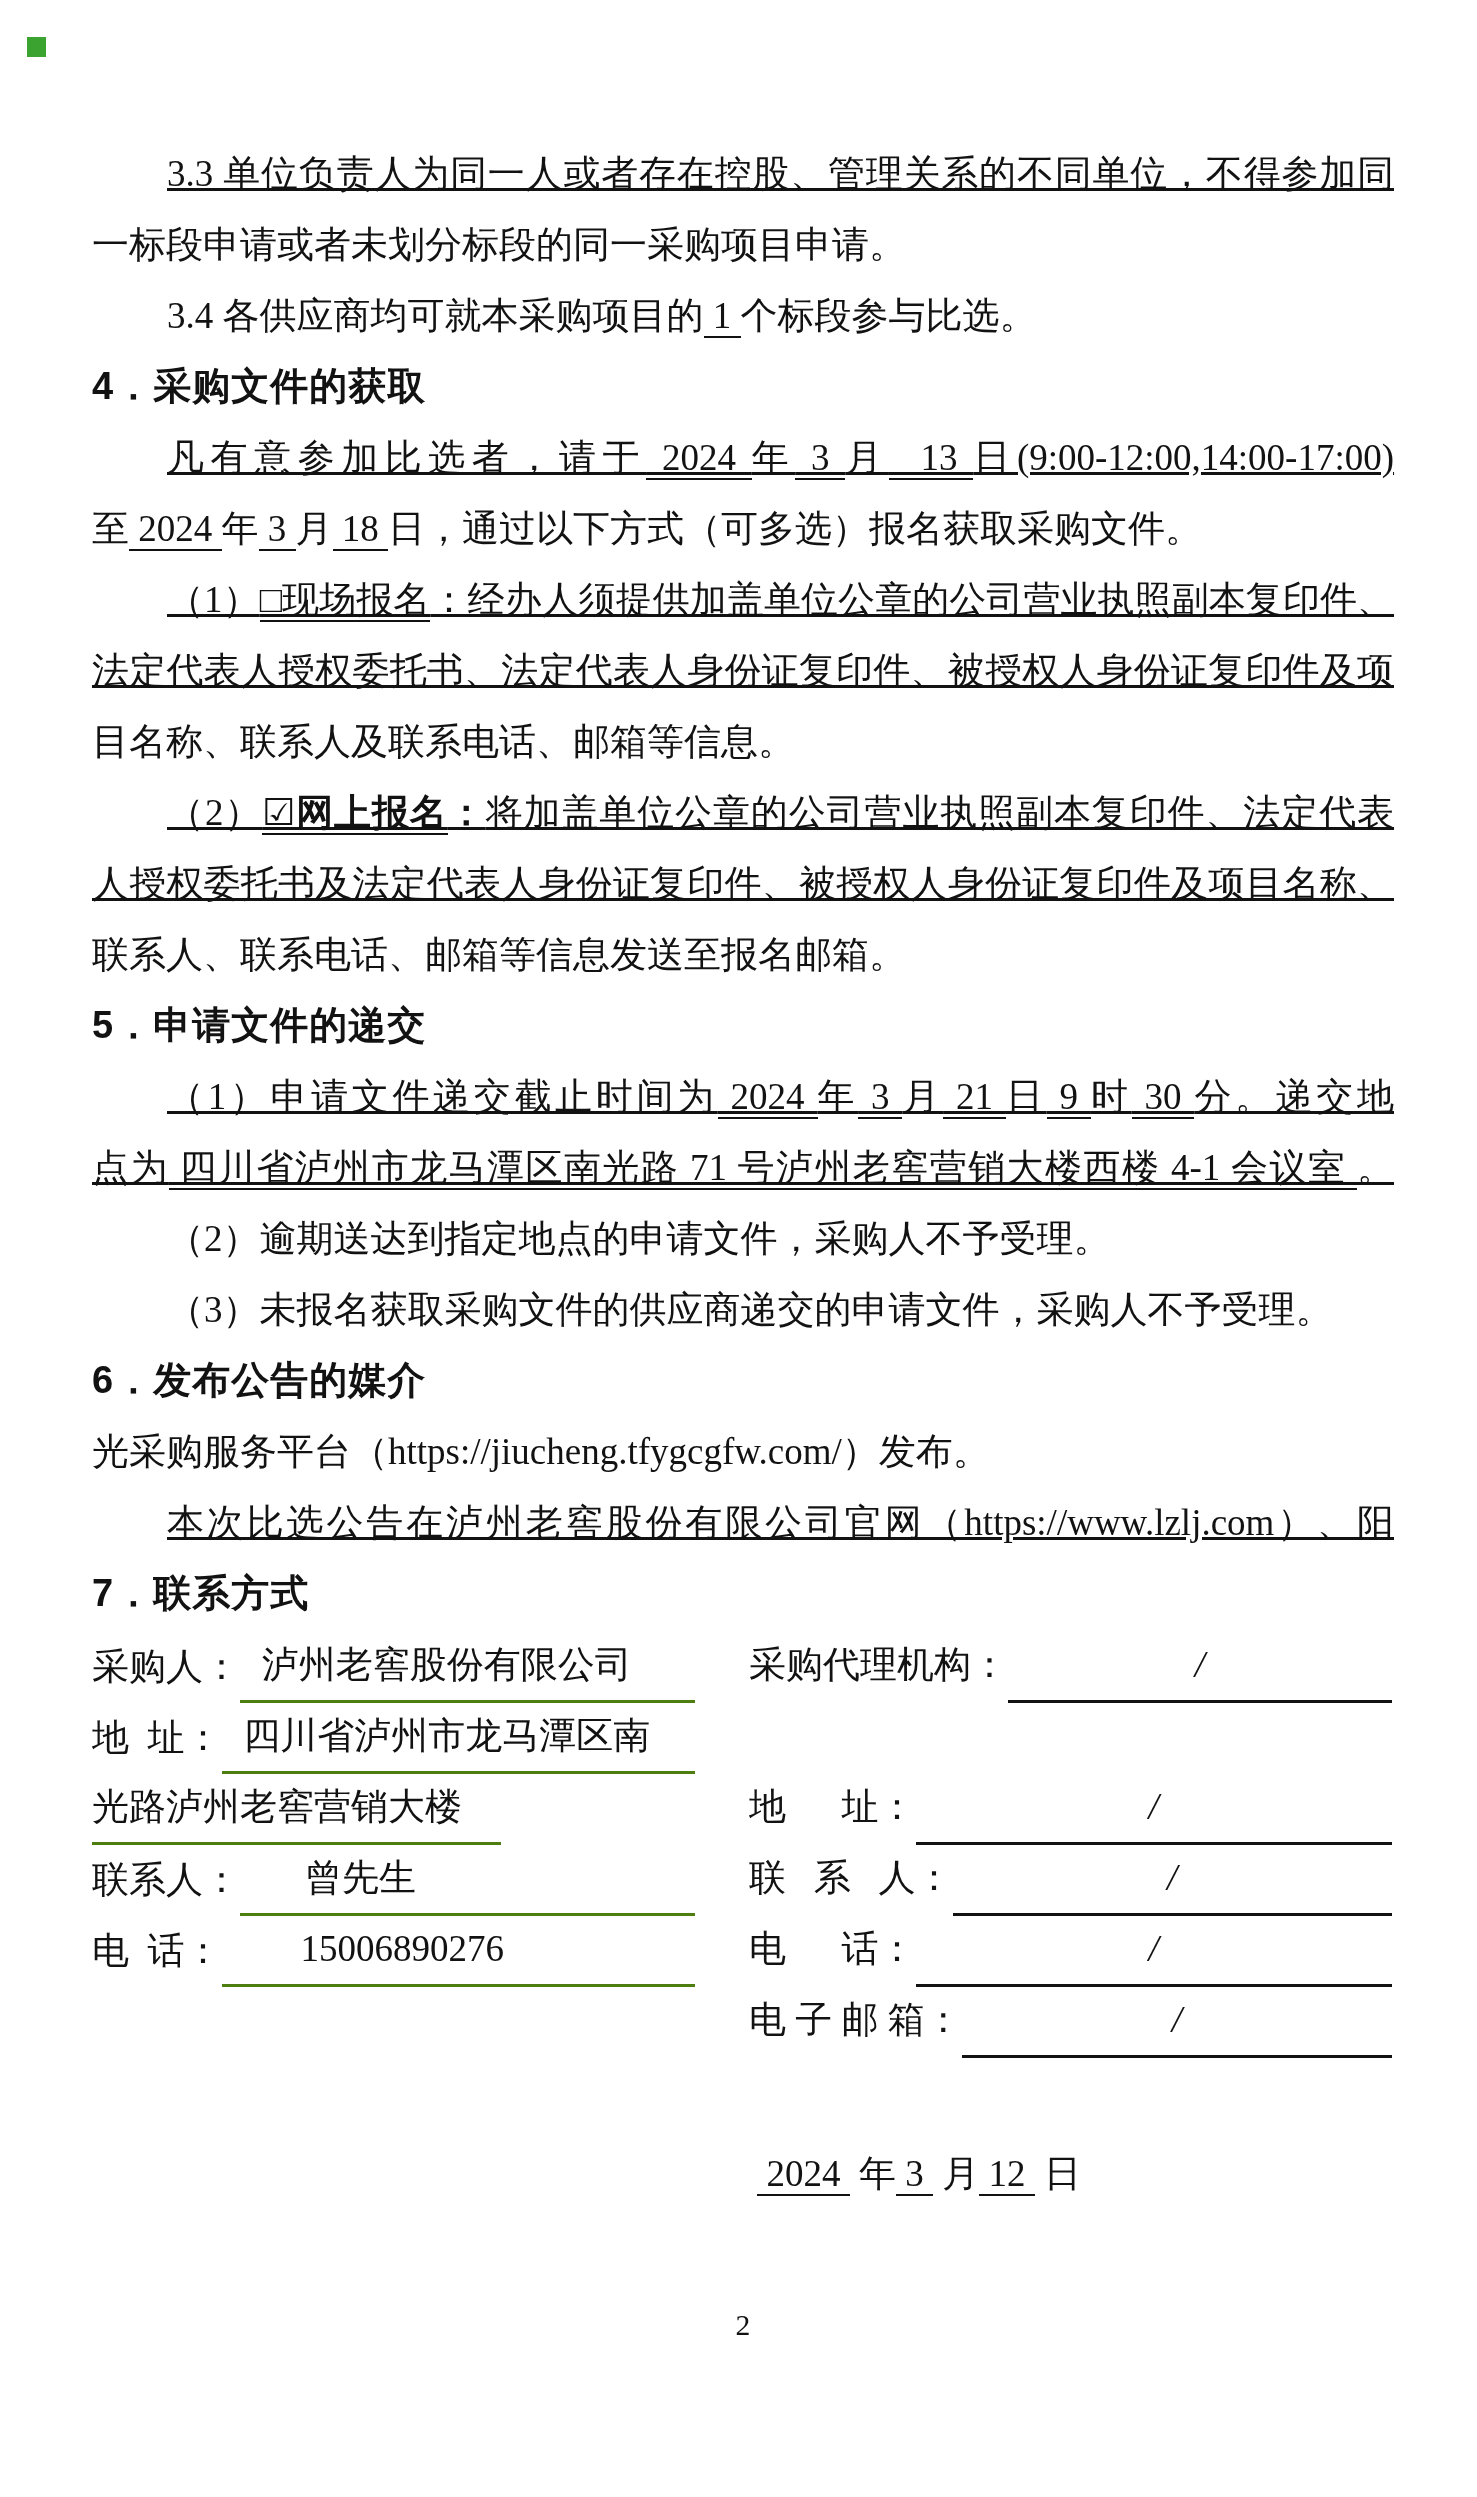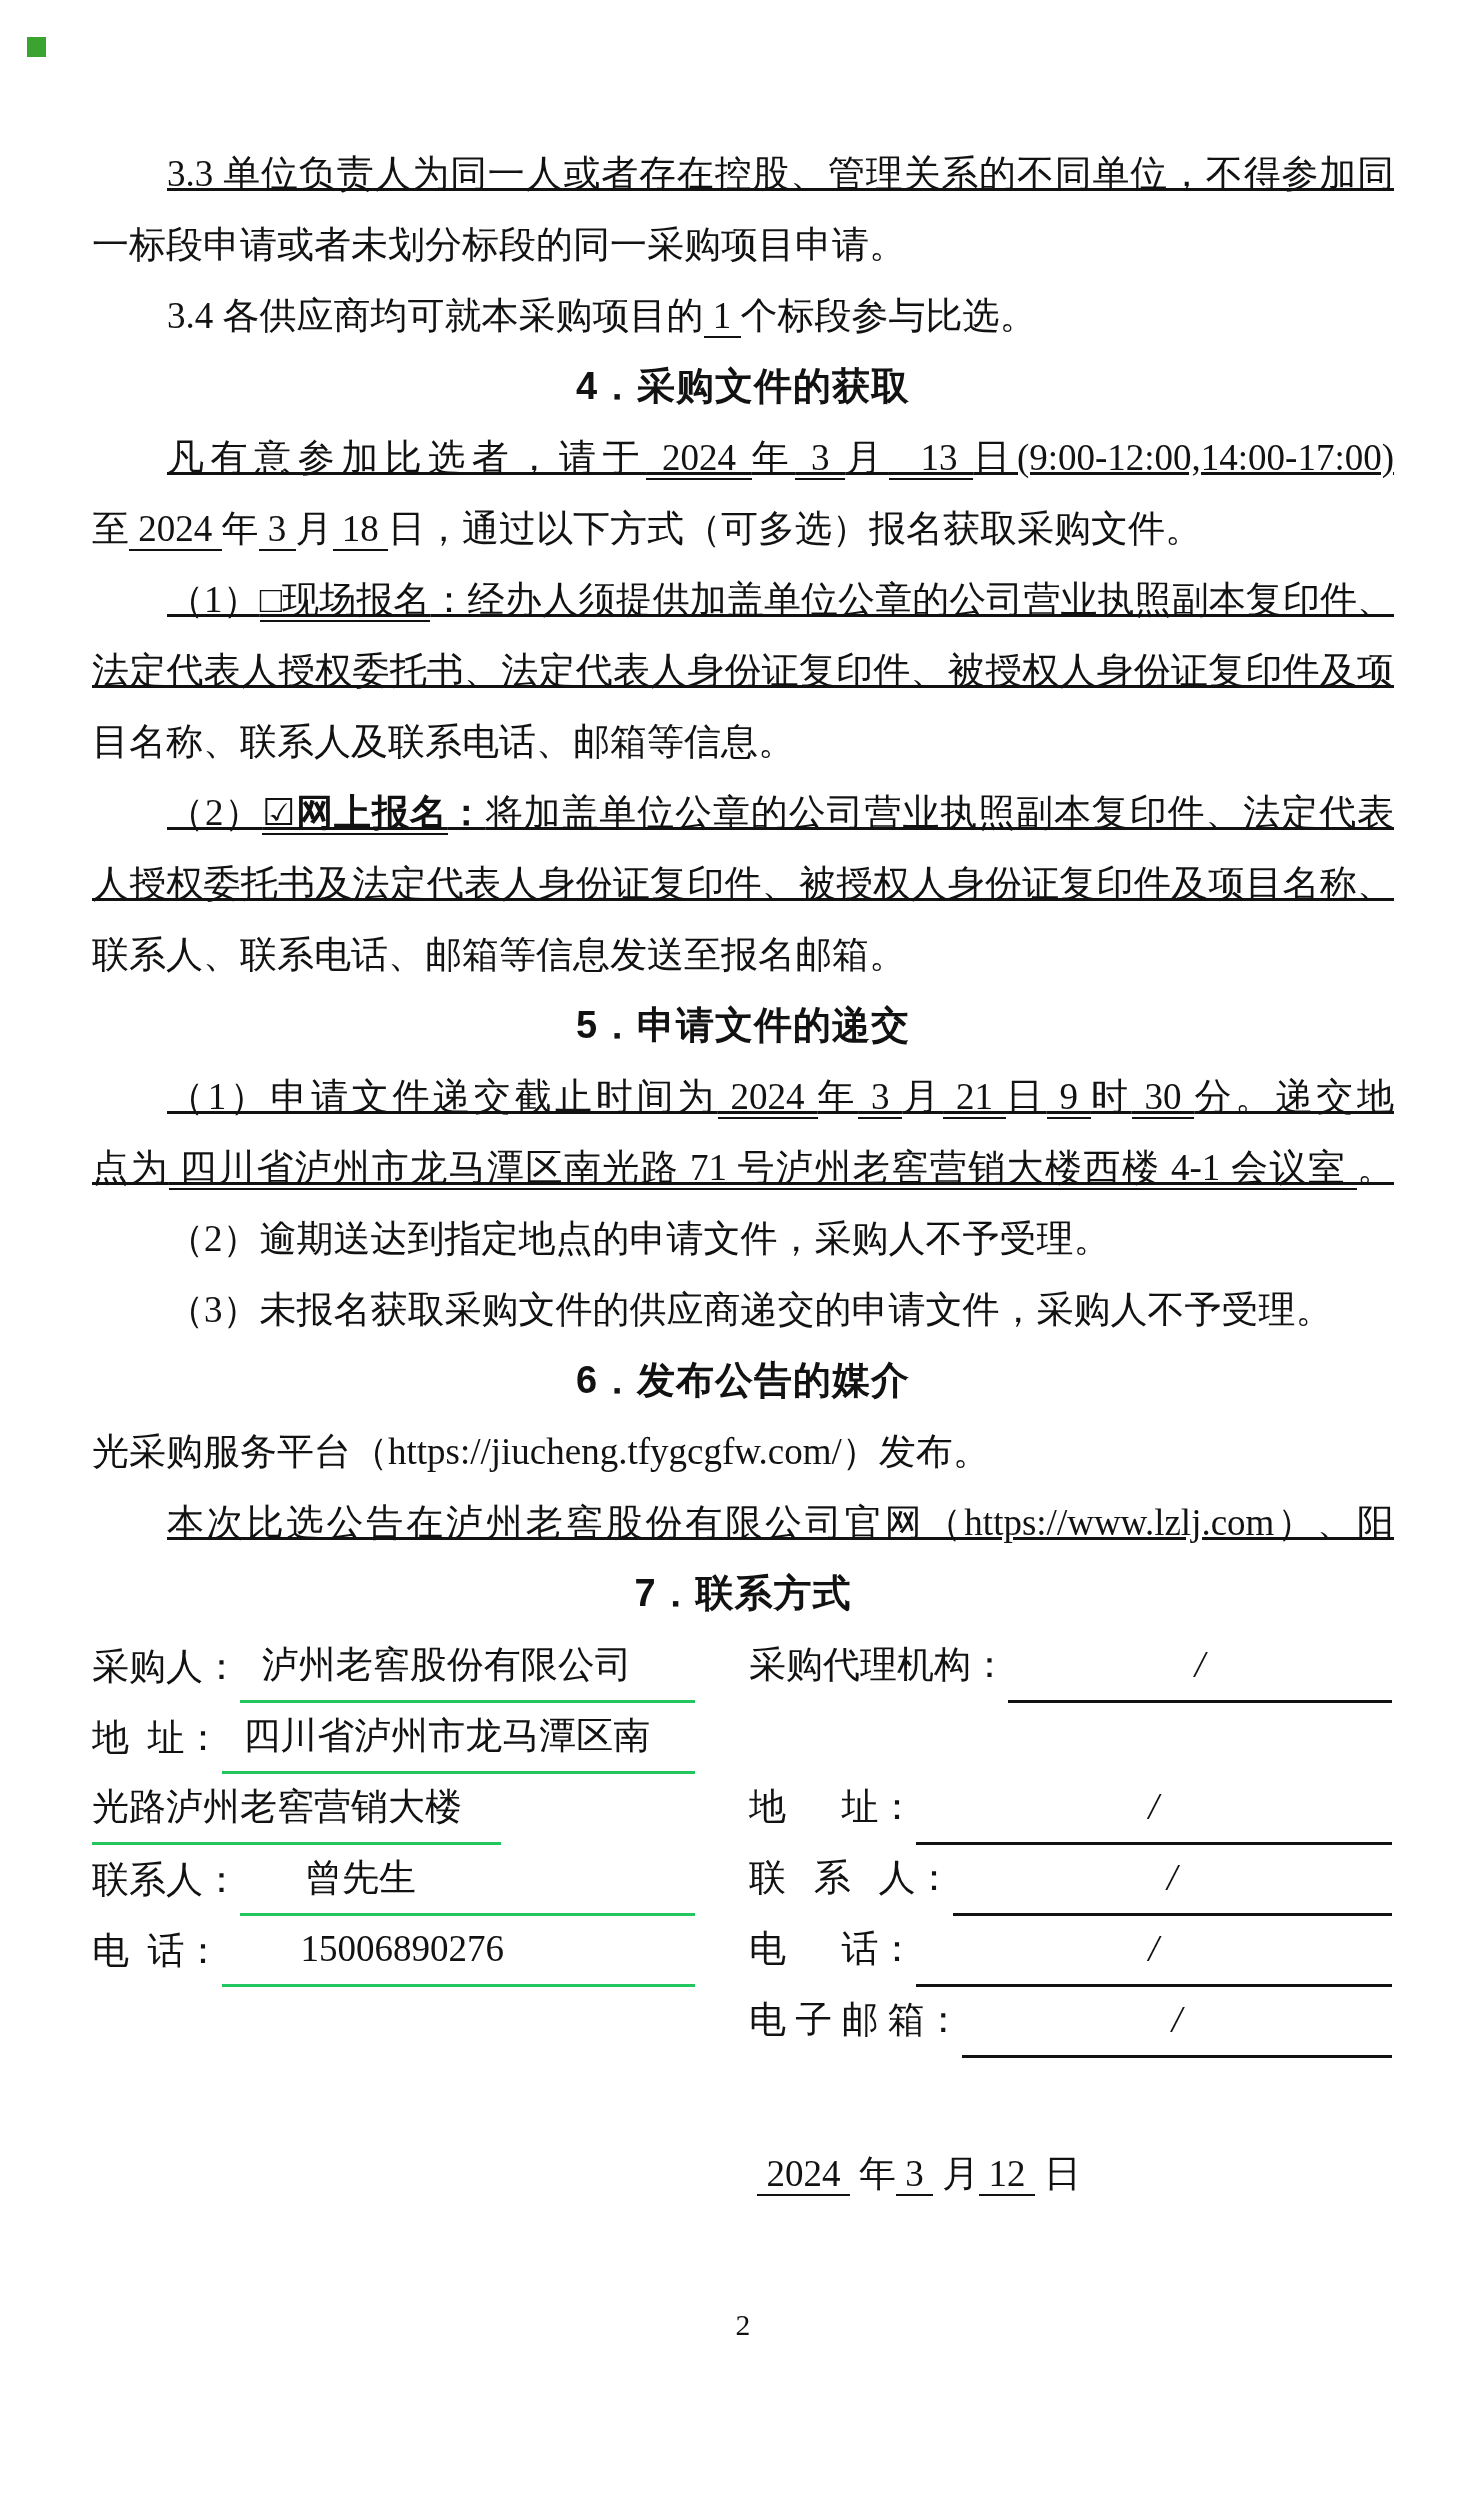--- a/index.html
+++ b/index.html
@@ -12,29 +12,29 @@
   .doc{
     position:absolute;left:92px;top:138px;width:1302px;
     font-size:37px;
   }
   .line{height:71px;line-height:71px;white-space:nowrap;}
   .para{text-align:left;}
   .para.fill{white-space:normal;text-align:justify;text-align-last:justify;text-justify:distribute;text-decoration:underline;}
   .ind{text-indent:75px;}
   .heading{
     font-family:"Liberation Sans","DejaVu Sans",sans-serif;
-    font-weight:bold;font-size:38px;letter-spacing:1px;text-align:center;
+    font-weight:bold;font-size:38px;letter-spacing:1px;
   }
   .u{border-bottom:2px solid #121212;}
   .b{font-weight:bold;}
   
   .trow{position:relative;height:71px;line-height:71px;white-space:nowrap;}
   .cl{position:absolute;left:0;top:0;width:603px;display:flex;align-items:center;}
   .cl .lbl{flex:none;}
-  .lval{flex:1;border-bottom:3px solid #22c55e;white-space:nowrap;overflow:hidden;}
+  .lval{flex:1;border-bottom:3px solid #4d7c0f;white-space:nowrap;overflow:hidden;}
   .cr{position:absolute;left:657px;right:2px;top:0;display:flex;}
   .cr .lbl{flex:none;}
   .rval{flex:1;border-bottom:3px solid #121212;text-align:center;font-style:italic;}
   .r1 .lval{padding-left:21.7px;}
   .r2 .lval{padding-left:21.7px;}
   .r3 .lval{flex:none;width:409px;}
   .r4 .lval{padding-left:65px;}
   .r5 .lval{padding-left:79px;}
   .r6 .lval{padding-left:23.6px;}
   .date-line{height:71px;line-height:71px;text-align:right;padding-right:313px;margin-top:83px;white-space:nowrap;}

